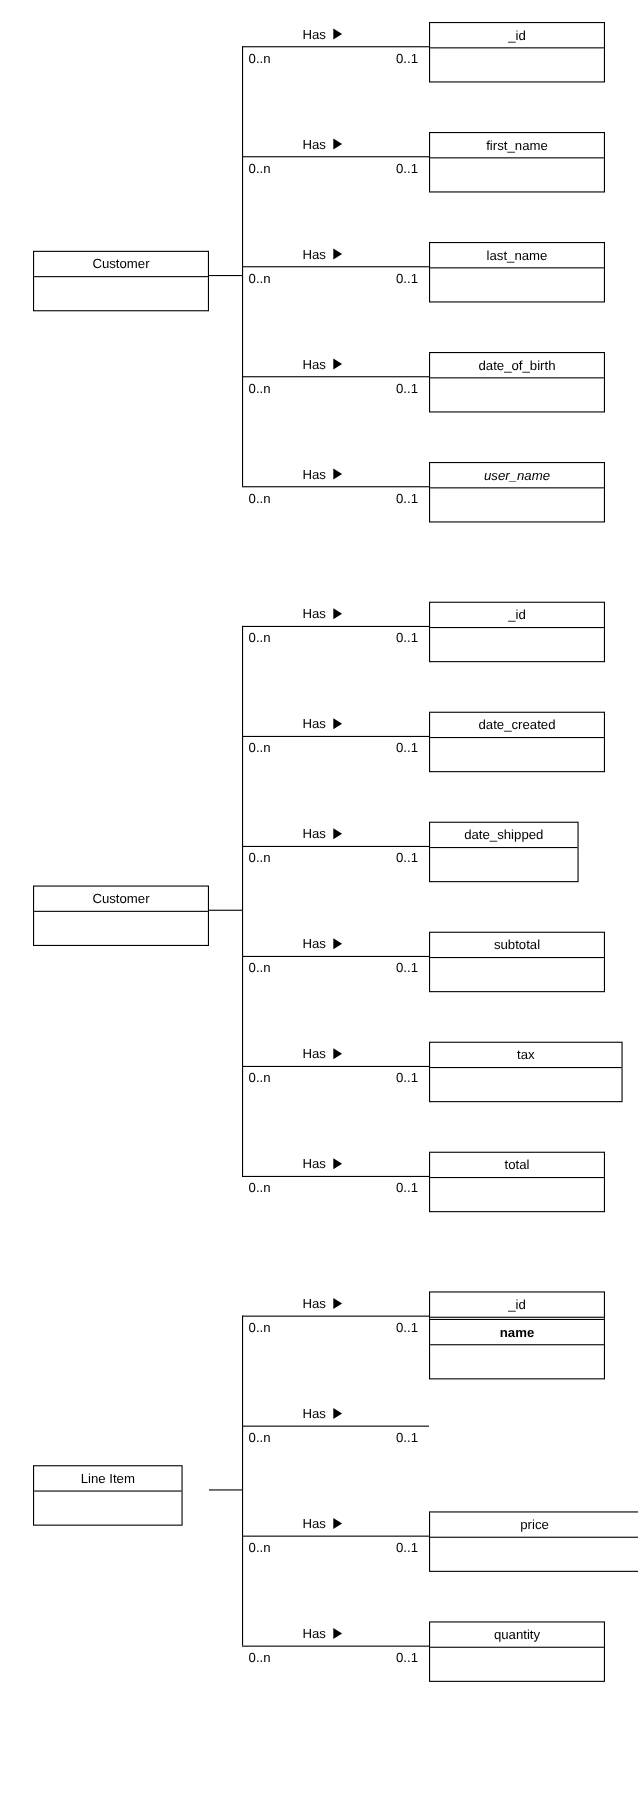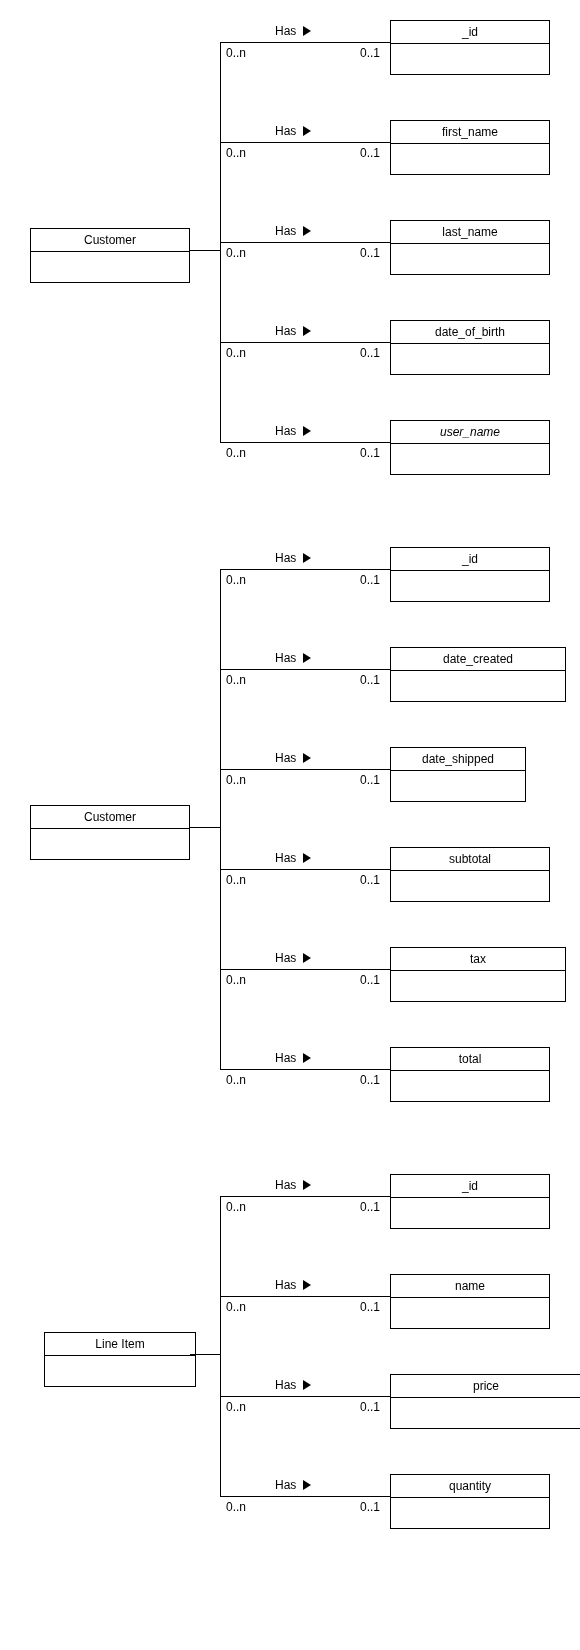--- a/index.html
+++ b/index.html
@@ -99,21 +99,21 @@
     <div class="lbl" style="left: 360px; top: 446px;">0..1</div>
     <div class="entity-box" style="left: 30px; top: 228px; width: 160px;">
       <div class="title">Customer</div>
       <div class="body" style="height: 28px;"></div>
     </div>
     <div class="line hline" style="left: 190px; top: 250px; width: 30px;"></div>
     <div class="entity-box" style="left: 390px; top: 547px; width: 160px;">
       <div class="title">_id</div>
       <div class="body" style="height: 30px;"></div>
     </div>
-    <div class="entity-box" style="left: 390px; top: 647px; width: 176px;">
+    <div class="entity-box" style="left: 390px; top: 647px; width: 160px;">
       <div class="title">date_created</div>
       <div class="body" style="height: 30px;"></div>
     </div>
     <div class="entity-box" style="left: 390px; top: 747px; width: 136px;">
       <div class="title">date_shipped</div>
       <div class="body" style="height: 30px;"></div>
     </div>
     <div class="entity-box" style="left: 390px; top: 847px; width: 160px;">
       <div class="title">subtotal</div>
       <div class="body" style="height: 30px;"></div>
@@ -153,21 +153,21 @@
     <div class="lbl" style="left: 360px; top: 1073px;">0..1</div>
     <div class="entity-box" style="left: 30px; top: 805px; width: 160px;">
       <div class="title">Customer</div>
       <div class="body" style="height: 28px;"></div>
     </div>
     <div class="line hline" style="left: 190px; top: 827px; width: 30px;"></div>
     <div class="entity-box" style="left: 390px; top: 1174px; width: 160px;">
       <div class="title">_id</div>
       <div class="body" style="height: 30px;"></div>
     </div>
-    <div class="entity-box" style="left: 390px; top: 1274px; width: 160px;">
+    <div class="entity-box" style="left: 390px; top: 1199px; width: 160px; font-weight: bold;">
       <div class="title">name</div>
       <div class="body" style="height: 30px;"></div>
     </div>
     <div class="entity-box" style="left: 390px; top: 1374px; width: 192px;">
       <div class="title">price</div>
       <div class="body" style="height: 30px;"></div>
     </div>
     <div class="entity-box" style="left: 390px; top: 1474px; width: 160px;">
       <div class="title">quantity</div>
       <div class="body" style="height: 30px;"></div>
@@ -182,18 +182,18 @@
     <div class="lbl" style="left: 226px; top: 1300px;">0..n</div>
     <div class="lbl" style="left: 360px; top: 1300px;">0..1</div>
     <div class="line hline" style="left: 220px; top: 1396px; width: 170px;"></div>
     <div class="lbl" style="left: 275px; top: 1378px;"><span class="has-lbl">Has <span class="tri"></span></span></div>
     <div class="lbl" style="left: 226px; top: 1400px;">0..n</div>
     <div class="lbl" style="left: 360px; top: 1400px;">0..1</div>
     <div class="line hline" style="left: 220px; top: 1496px; width: 170px;"></div>
     <div class="lbl" style="left: 275px; top: 1478px;"><span class="has-lbl">Has <span class="tri"></span></span></div>
     <div class="lbl" style="left: 226px; top: 1500px;">0..n</div>
     <div class="lbl" style="left: 360px; top: 1500px;">0..1</div>
-    <div class="entity-box" style="left: 30px; top: 1332px; width: 152px; margin-left: 14px;">
+    <div class="entity-box" style="left: 30px; top: 1332px; width: 136px;">
       <div class="title">Line Item</div>
       <div class="body" style="height: 28px;"></div>
     </div>
     <div class="line hline" style="left: 190px; top: 1354px; width: 30px;"></div>
   </div>
 
 </body></html>

